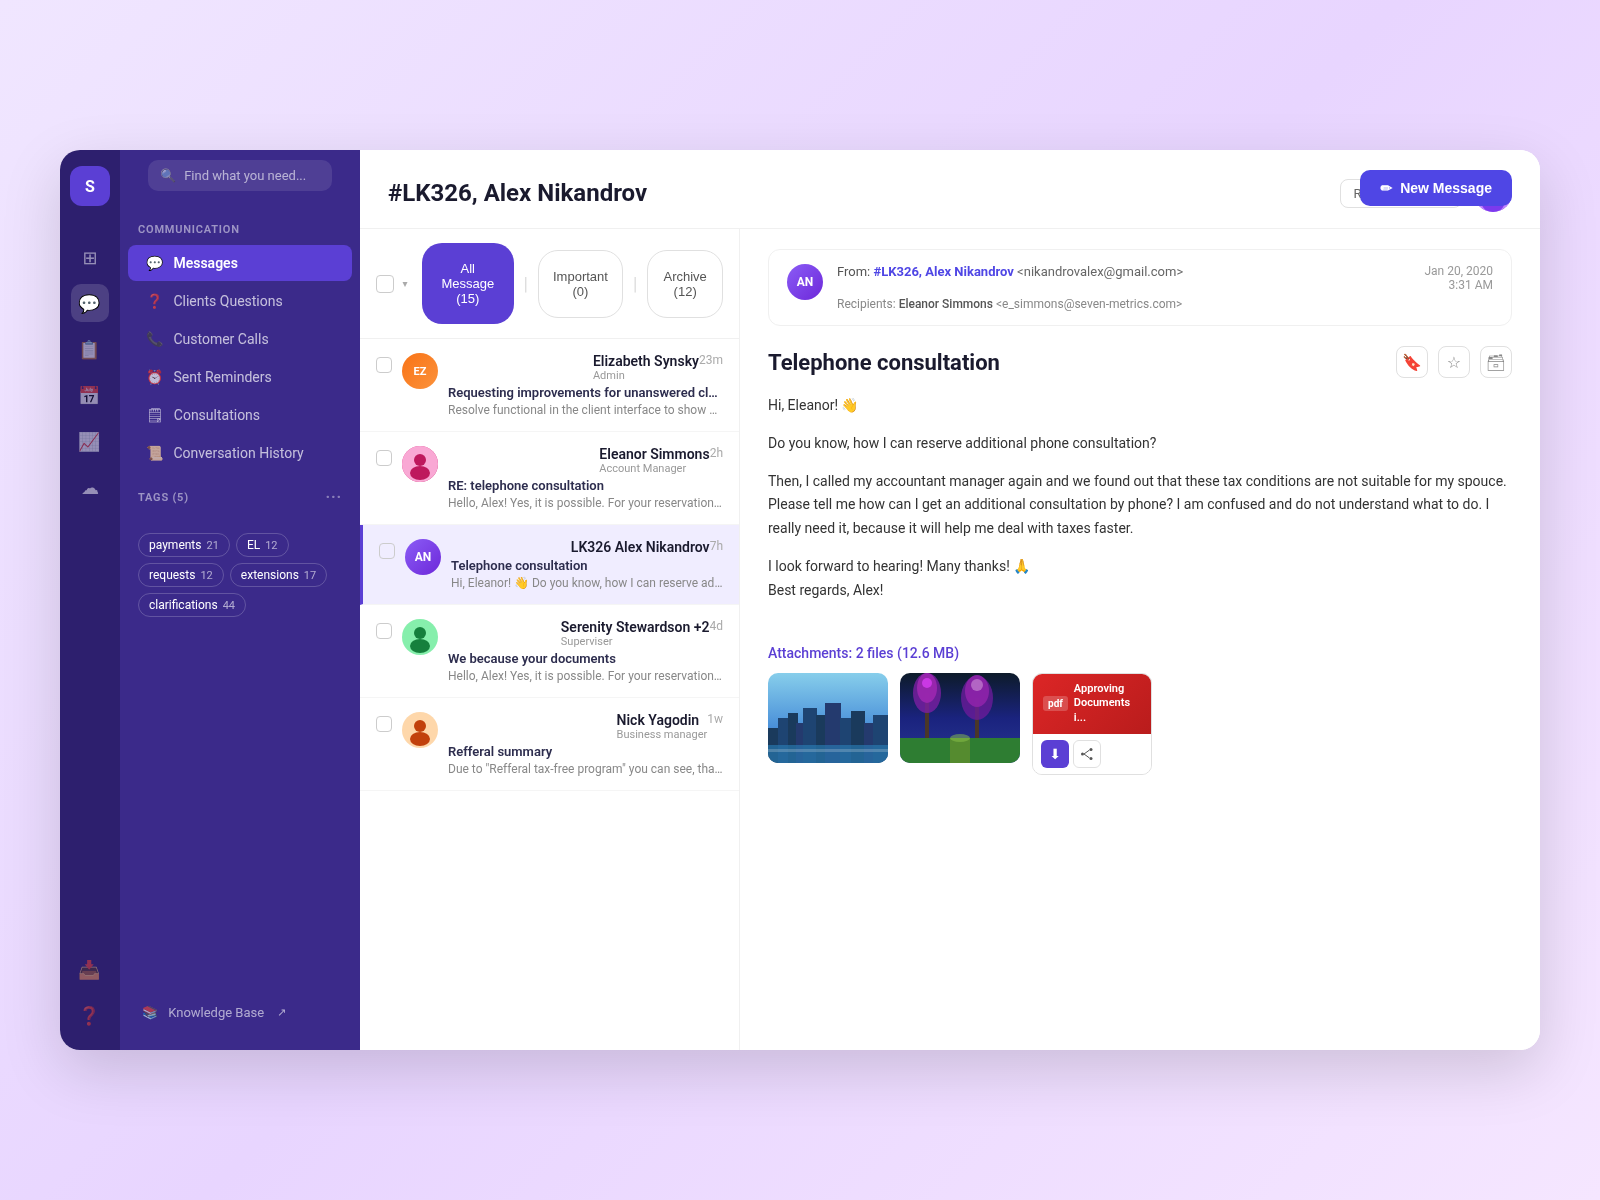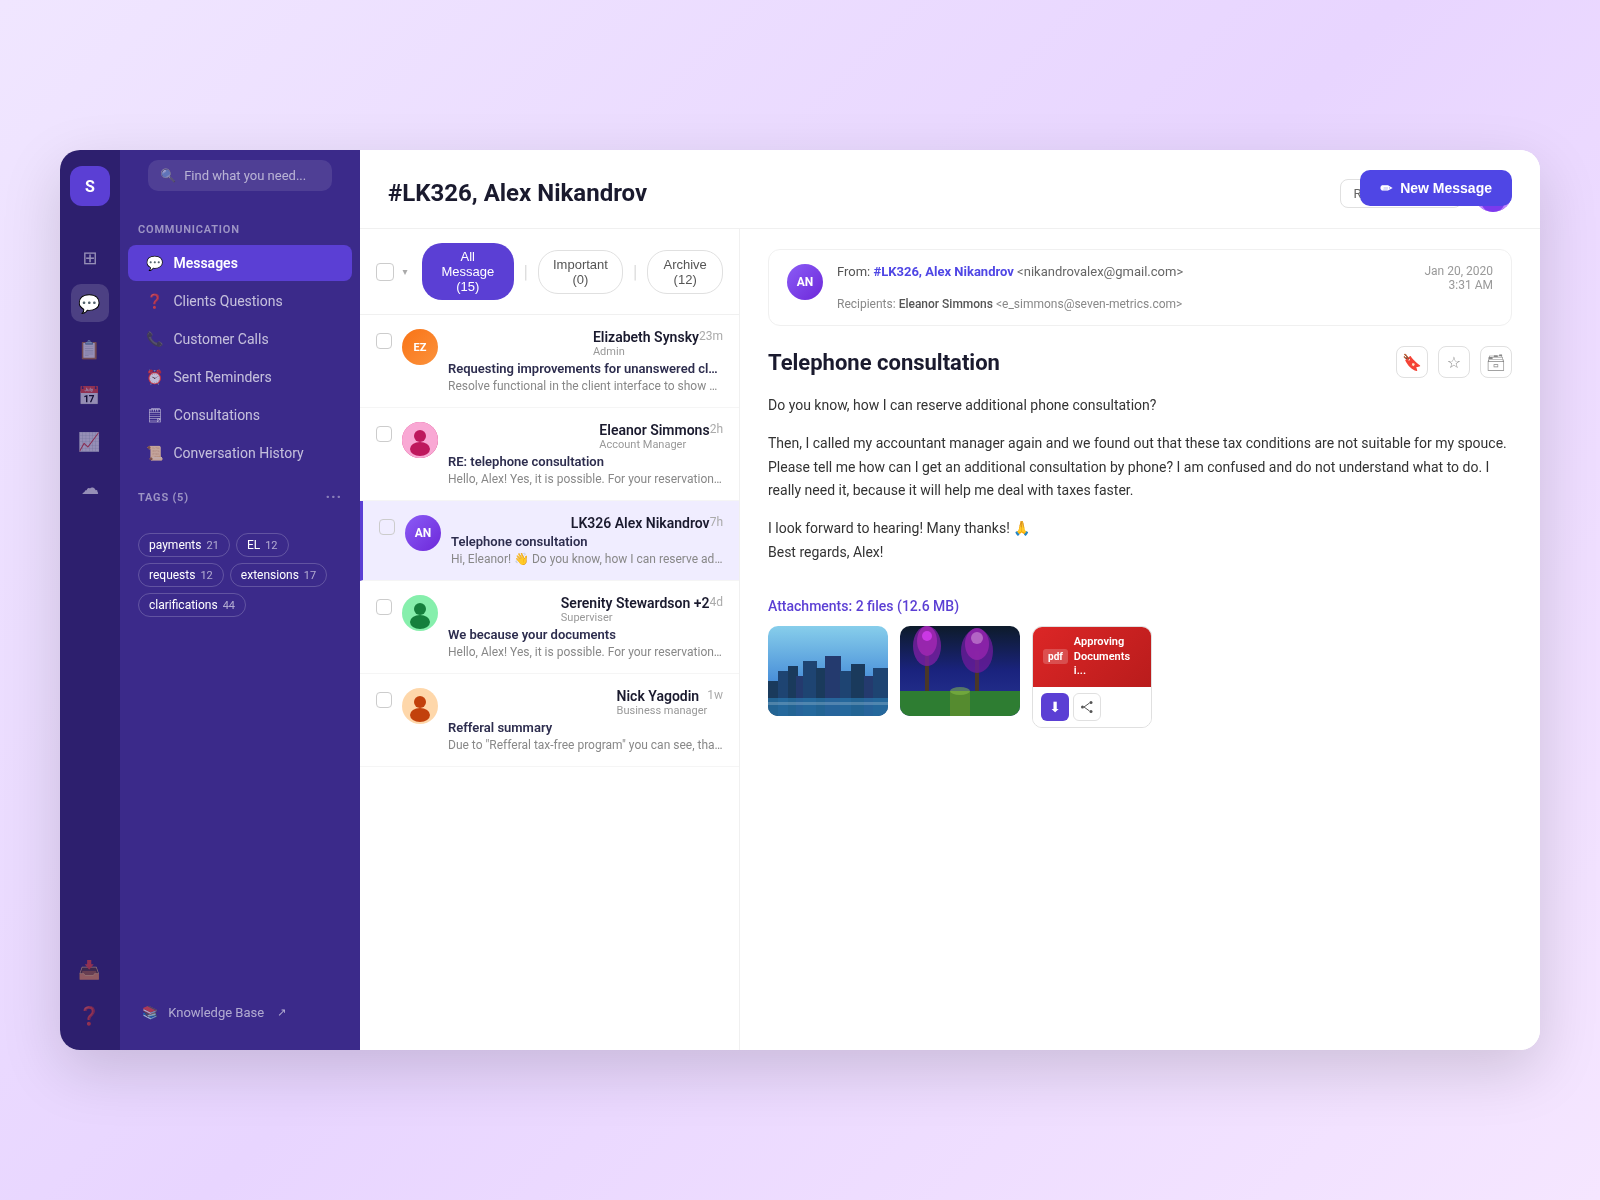--- a/index.html
+++ b/index.html
@@ -212,21 +212,21 @@
       width: 18px;
       height: 18px;
       display: flex;
       align-items: center;
       justify-content: center;
       color: #aaa;
       font-size: 10px;
       cursor: pointer;
     }
     .filter-btn {
-      padding: 6px 14px;
+      padding: 18px 14px;
       border-radius: 20px;
       font-size: 13px;
       cursor: pointer;
       border: none;
       font-weight: 500;
     }
     .filter-btn.active {
       background: #5b3fd4;
       color: white;
     }
@@ -405,21 +405,21 @@
     }
     .detail-body {
       font-size: 14px;
       color: #333;
       line-height: 1.7;
     }
     .detail-body p {
       margin-bottom: 14px;
     }
     .attachments-section {
-      margin-top: 19px;
+      margin-top: 28px;
     }
     .attachments-title {
       font-size: 14px;
       font-weight: 700;
       color: #1a1a2e;
       margin-bottom: 12px;
     }
     .attachments-title span {
       color: #5b3fd4;
       font-weight: 500;
@@ -798,20 +798,21 @@
         <div class="detail-subject">
           <span>Telephone consultation</span>
           <div class="detail-actions">
             <button class="detail-action-btn">🔖</button>
             <button class="detail-action-btn">☆</button>
             <button class="detail-action-btn">🗃</button>
           </div>
         </div>
 
         <div class="detail-body">
+          <p>Hi, Eleanor! 👋</p>
           <p>Do you know, how I can reserve additional phone consultation?</p>
           <p>Then, I called my accountant manager again and we found out that these tax conditions are not suitable for my spouce.<br>Please tell me how can I get an additional consultation by phone? I am confused and do not understand what to do. I really need it, because it will help me deal with taxes faster.</p>
           <p>I look forward to hearing! Many thanks! 🙏<br>Best regards, Alex!</p>
         </div>
 
         <div class="attachments-section">
           <div class="attachments-title">
             <span>Attachments: 2 files</span>
             <span>(12.6 MB)</span>
           </div>

